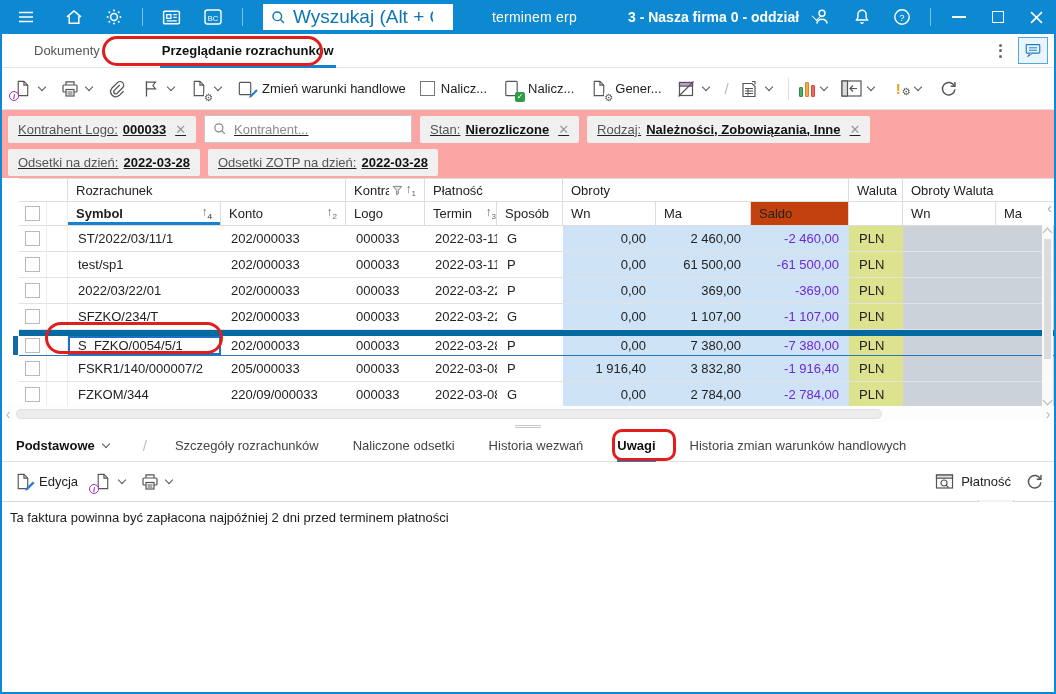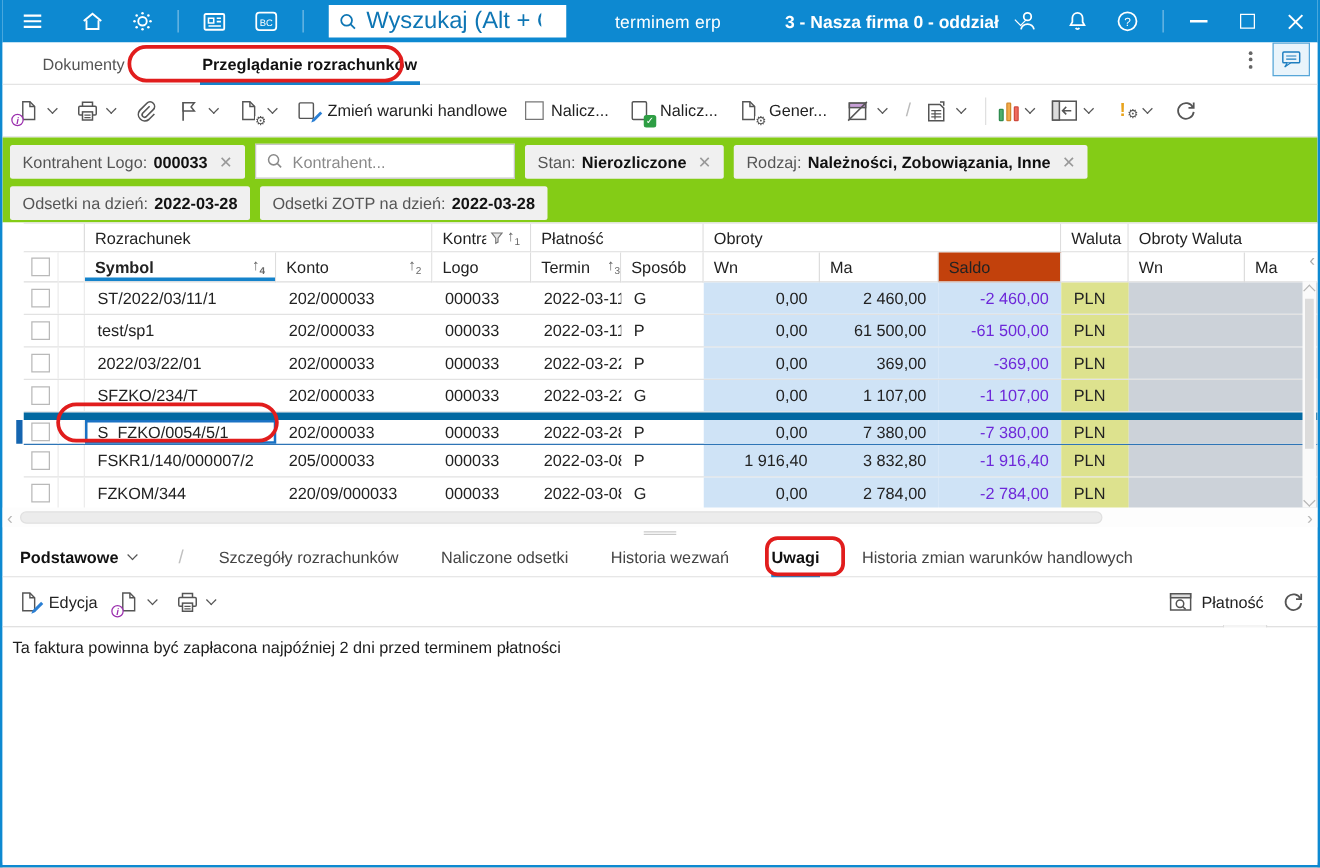--- a/index.html
+++ b/index.html
@@ -14,21 +14,21 @@
   .tb-search input { border:none; outline:none; width:140px; font-size:19px; color:#0e76b4; font-family:"Liberation Sans",sans-serif; background:transparent; }
   .tb-search input::placeholder { color:#0e76b4; opacity:1; }
   .app-name { position:absolute; left:492px; font-size:14px; letter-spacing:.2px; }
   .company { position:absolute; left:628px; display:flex; align-items:center; gap:14px; font-size:14px; font-weight:bold; cursor:pointer; }
   .tb-right { position:absolute; right:0; display:flex; align-items:center; height:34px; }
   .win-min { width:14px; height:2px; background:#fff; }
   .win-max { width:12px; height:12px; border:1.6px solid #fff; }
   .caret-w { width:7px; height:7px; border:solid #fff; border-width:0 1.6px 1.6px 0; transform:rotate(45deg) translate(-1px,-1px); }
 
   
-  .tabbar { position:absolute; left:0; top:34px; width:1052px; height:34px; background:#fff; border-bottom:1px solid #e4e4e4; display:flex; }
+  .tabbar { position:absolute; left:0; top:34px; width:1052px; height:34px; background:#fff; border-bottom:1px solid #e4e4e4; display:flex; align-items:center; }
   .doc-tab { padding:0 18px; height:34px; display:flex; align-items:center; color:#555; cursor:pointer; position:relative; }
   .doc-tab.active { color:#111; font-weight:bold; }
   .doc-tab.active::after { content:""; position:absolute; left:16px; right:16px; bottom:0; height:3px; background:#1583cb; }
   .tabbar-right { position:absolute; right:6px; display:flex; align-items:center; gap:10px; }
   .kebab { display:flex; flex-direction:column; gap:2.5px; padding:4px 6px; cursor:pointer; }
   .kebab i { width:3px; height:3px; background:#666; border-radius:50%; }
   .comment-btn { width:30px; height:27px; border:1px solid #57a6d8; background:#e9f4fb; display:flex; align-items:center; justify-content:center; cursor:pointer; }
 
   
   .toolbar { position:absolute; left:0; top:68px; width:1052px; height:42px; background:#fff; border-bottom:1px solid #e0e0e0; display:flex; align-items:center; padding-left:10px; }
@@ -43,21 +43,21 @@
   .badge-pen { position:absolute; right:-4px; bottom:-3px; }
   .cb-icon { width:15px; height:15px; border:1.3px solid #777; background:#fff; }
   .bars { display:flex; align-items:flex-end; gap:2px; height:16px; }
   .bars i { width:4px; border-radius:1px; }
   .bars .b1 { height:10px; background:#4caf6d; border:1px solid #2f8c4f; }
   .bars .b2 { height:15px; background:#f2aa4a; border:1px solid #d2882a; }
   .bars .b3 { height:12px; background:#ef6a5e; border:1px solid #cf4a3e; }
   .excl { color:#e8a31c; font-weight:bold; font-size:15px; }
 
   
-  .filters { position:absolute; left:0; top:110px; width:1052px; height:68px; background:#84cc16; padding:5px 6px; }
+  .filters { position:absolute; left:0; top:110px; width:1052px; height:68px; background:#fca5a5; padding:5px 6px;text-decoration:underline; }
   .f-row { display:flex; align-items:center; gap:8px; margin-bottom:6px; }
   .chip { display:flex; align-items:center; gap:5px; background:#f0f0f0; border-radius:2px; padding:0 10px; height:27px; color:#555; cursor:pointer; white-space:nowrap; }
   .chip b { color:#111; }
   .chip .x { color:#999; font-size:13px; margin-left:4px; cursor:pointer; }
   .f-search { display:flex; align-items:center; gap:7px; width:208px; height:28px; border:1px solid #c6c6c6; background:#fff; padding:0 8px; }
   .f-search input { border:none; outline:none; width:160px; color:#444; font-family:"Liberation Sans",sans-serif; font-size:13px; background:transparent; }
   .f-search input::placeholder { color:#8a8a8a; opacity:1; }
 
   
   .grid { position:absolute; left:0; top:178px; width:1052px; height:244px; background:#fff; }

